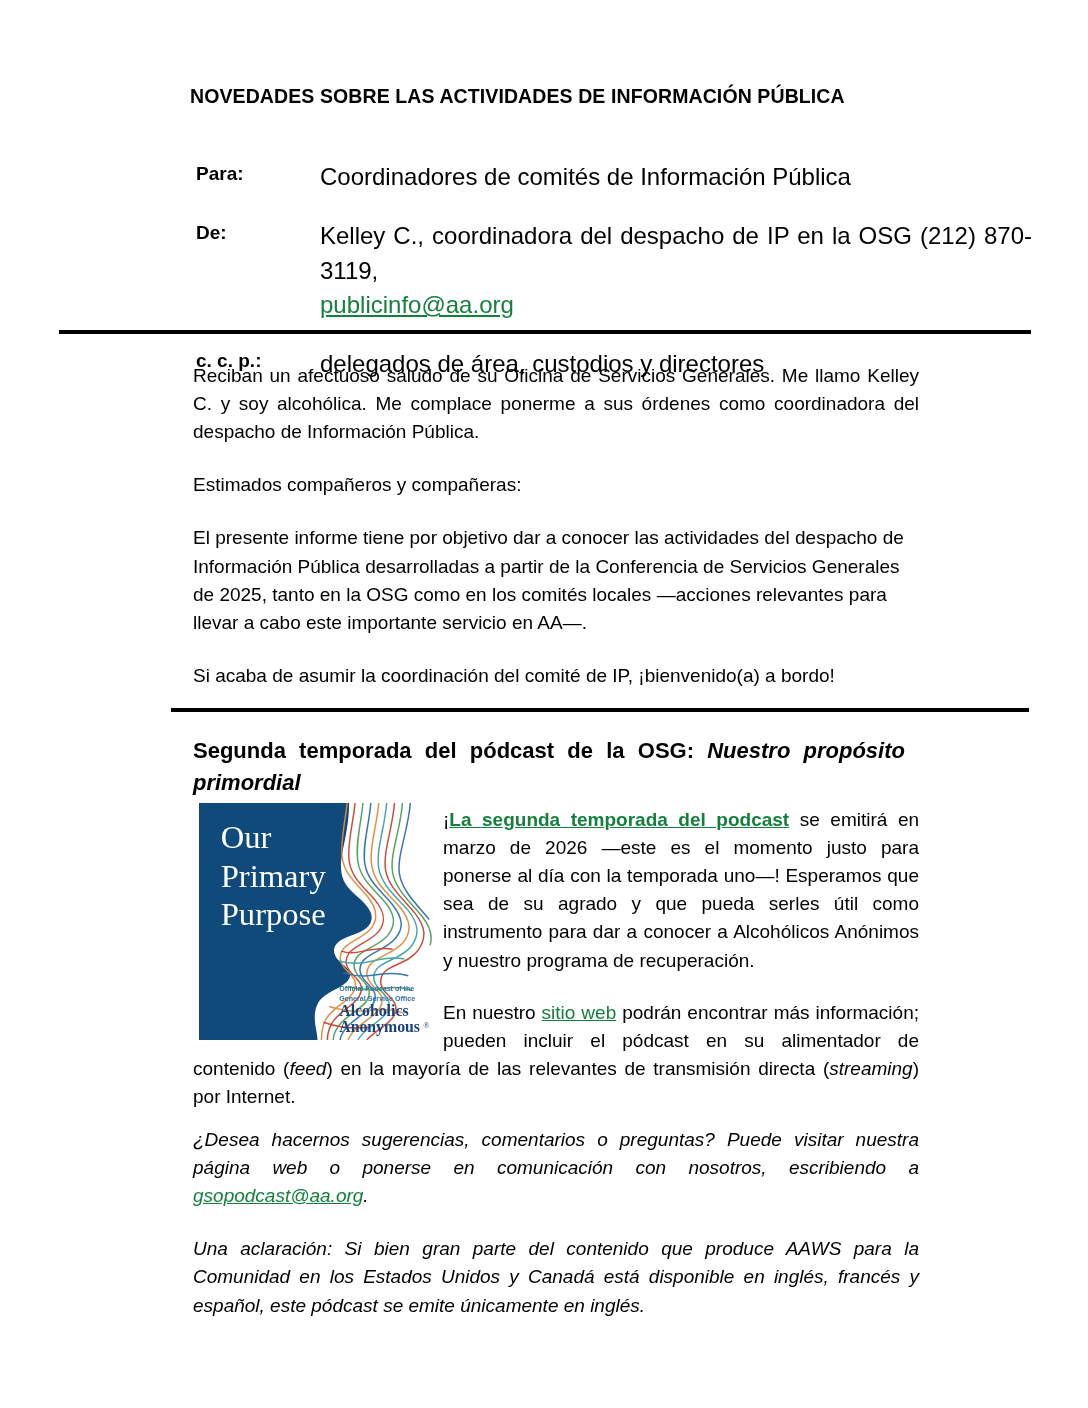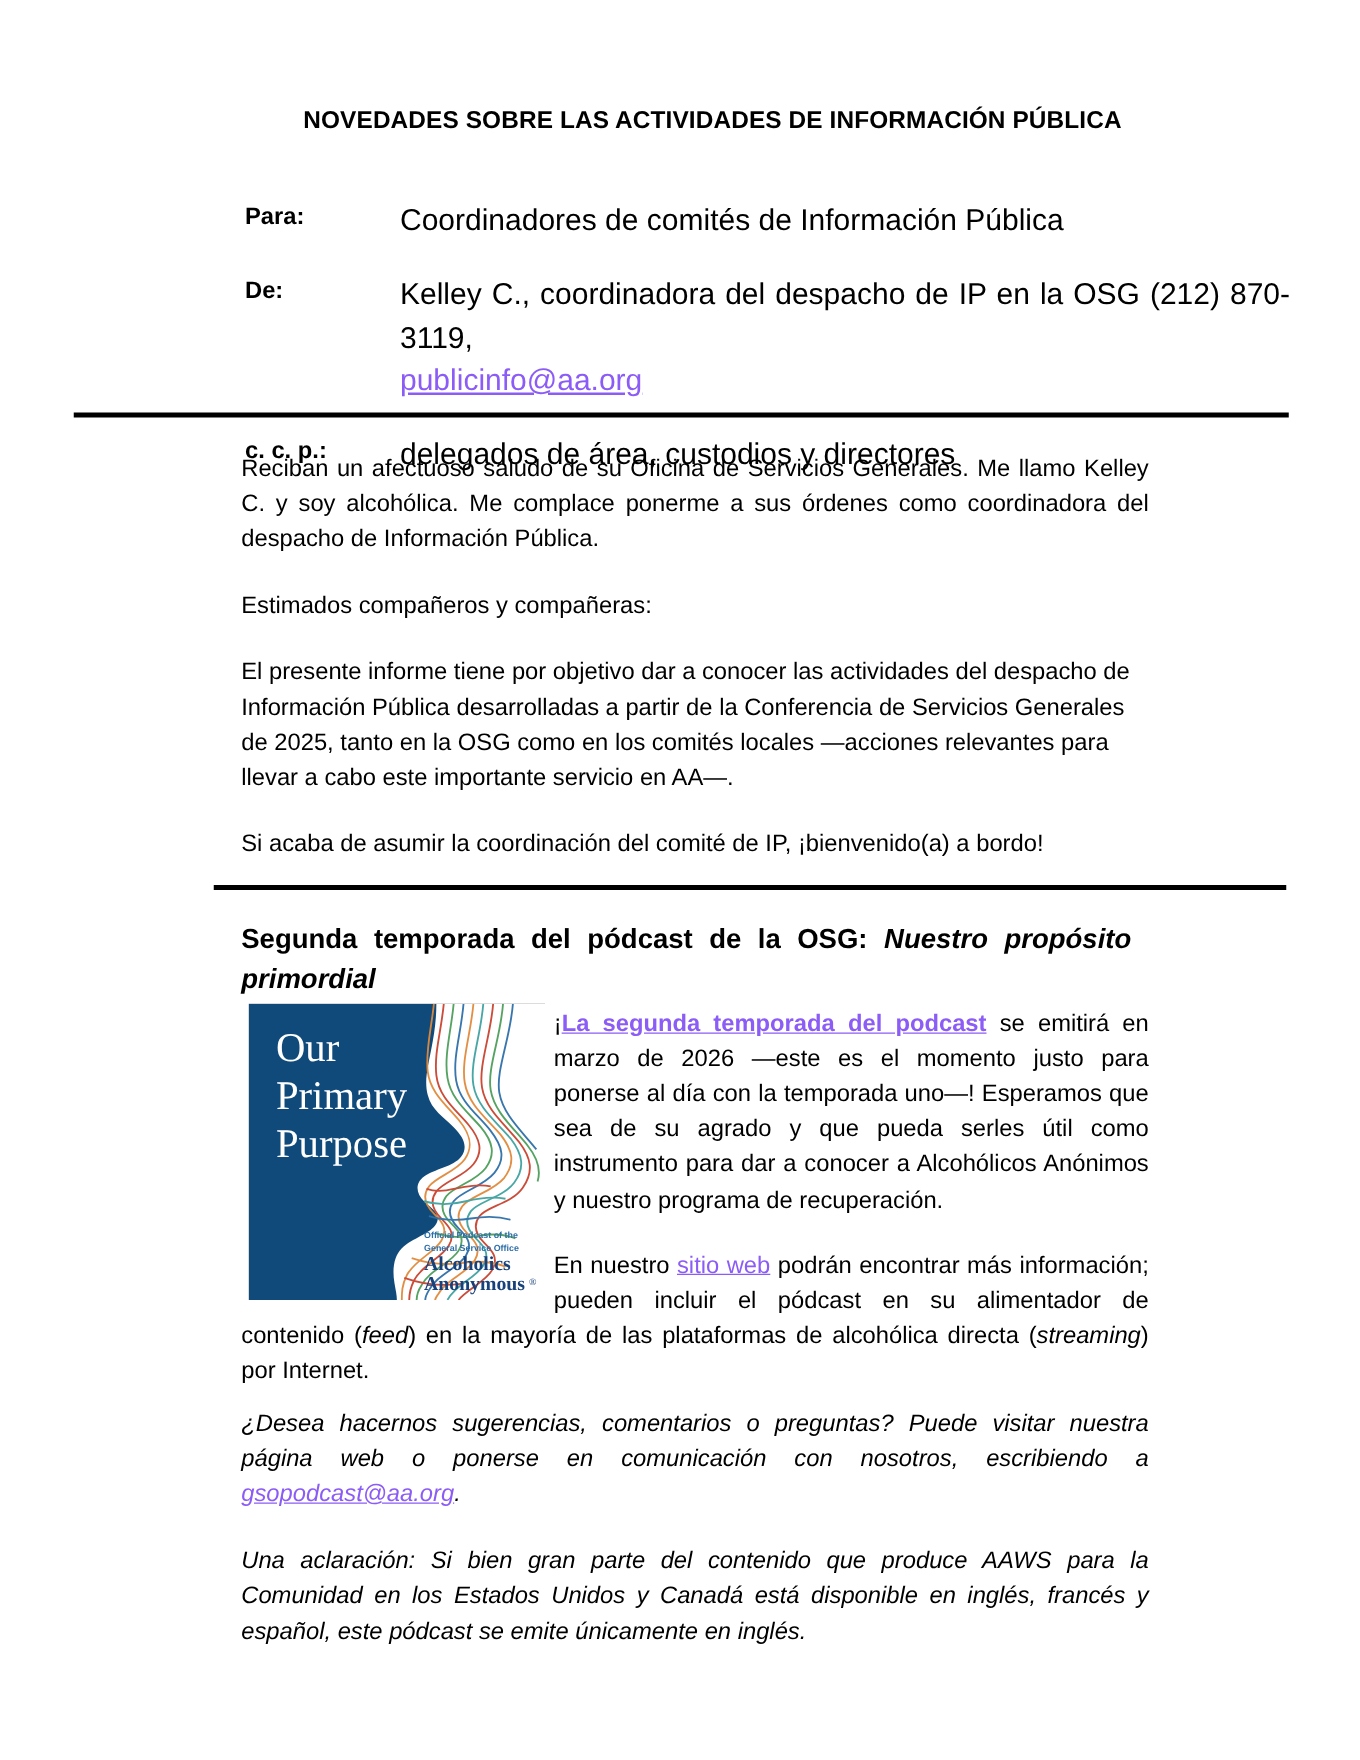--- a/index.html
+++ b/index.html
@@ -27,21 +27,20 @@
   
   .doc-title {
     position: absolute;
     left: 190px;
     top: 85px;
     width: 760px;
     font-size: 19.5px;
     font-weight: bold;
     letter-spacing: 0.1px;
     line-height: 1.2;
-    text-align: center;
   }
 
   
   .memo-block {
     position: absolute;
     left: 196px;
     top: 160px;
     width: 836px;
   }
   .memo-row {
@@ -61,21 +60,21 @@
     font-size: 24px;
     line-height: 1.45;
   }
   .memo-value .just-line {
     text-align: justify;
     text-align-last: justify;
     display: block;
   }
 
   a.link, .link {
-    color: #8b5cf6;
+    color: #15803d;
     text-decoration: underline;
   }
 
   
   .hr-top {
     position: absolute;
     left: 59px;
     top: 330px;
     width: 972px;
     height: 4px;
@@ -260,21 +259,21 @@
       <text x="142" y="232" font-family="'Liberation Serif', serif" font-size="16" font-weight="bold" fill="#16417A">Anonymous</text>
       <text x="227" y="228" font-family="'Liberation Serif', serif" font-size="8" fill="#16417A">®</text>
     </svg>
   </div>
 
   <div class="podcast-text">
     <div class="float-box"></div>
 
     <p><span>¡</span><a class="link" href="#" style="font-weight:bold">La segunda temporada del podcast</a><span> se emitirá en marzo de 2026 —este es el momento justo para ponerse al día con la temporada uno—! Esperamos que sea de su agrado y que pueda serles útil como instrumento para dar a conocer a Alcohólicos Anónimos y nuestro programa de recuperación.</span></p>
 
-    <p class="last-j"><span>En nuestro </span><a class="link" href="#">sitio web</a><span> podrán encontrar más información; pueden incluir el pódcast en su alimentador de contenido (</span><i>feed</i><span>) en la mayoría de las plataformas de alcohólica directa (</span><i>streaming</i><span>) por Internet.</span></p>
+    <p class="last-j"><span>En nuestro </span><a class="link" href="#">sitio web</a><span> podrán encontrar más información; pueden incluir el pódcast en su alimentador de contenido (</span><i>feed</i><span>) en la mayoría de las relevantes de transmisión directa (</span><i>streaming</i><span>) por Internet.</span></p>
   </div>
 
   <div class="tail-col">
     <p><span>¿Desea hacernos sugerencias, comentarios o preguntas? Puede visitar nuestra página web o ponerse en comunicación con nosotros, escribiendo a </span><a class="link" href="#">gsopodcast@aa.org</a><span>.</span></p>
 
     <p>Una aclaración: Si bien gran parte del contenido que produce AAWS para la Comunidad en los Estados Unidos y Canadá está disponible en inglés, francés y español, este pódcast se emite únicamente en inglés.</p>
   </div>
 
 </div>
 

